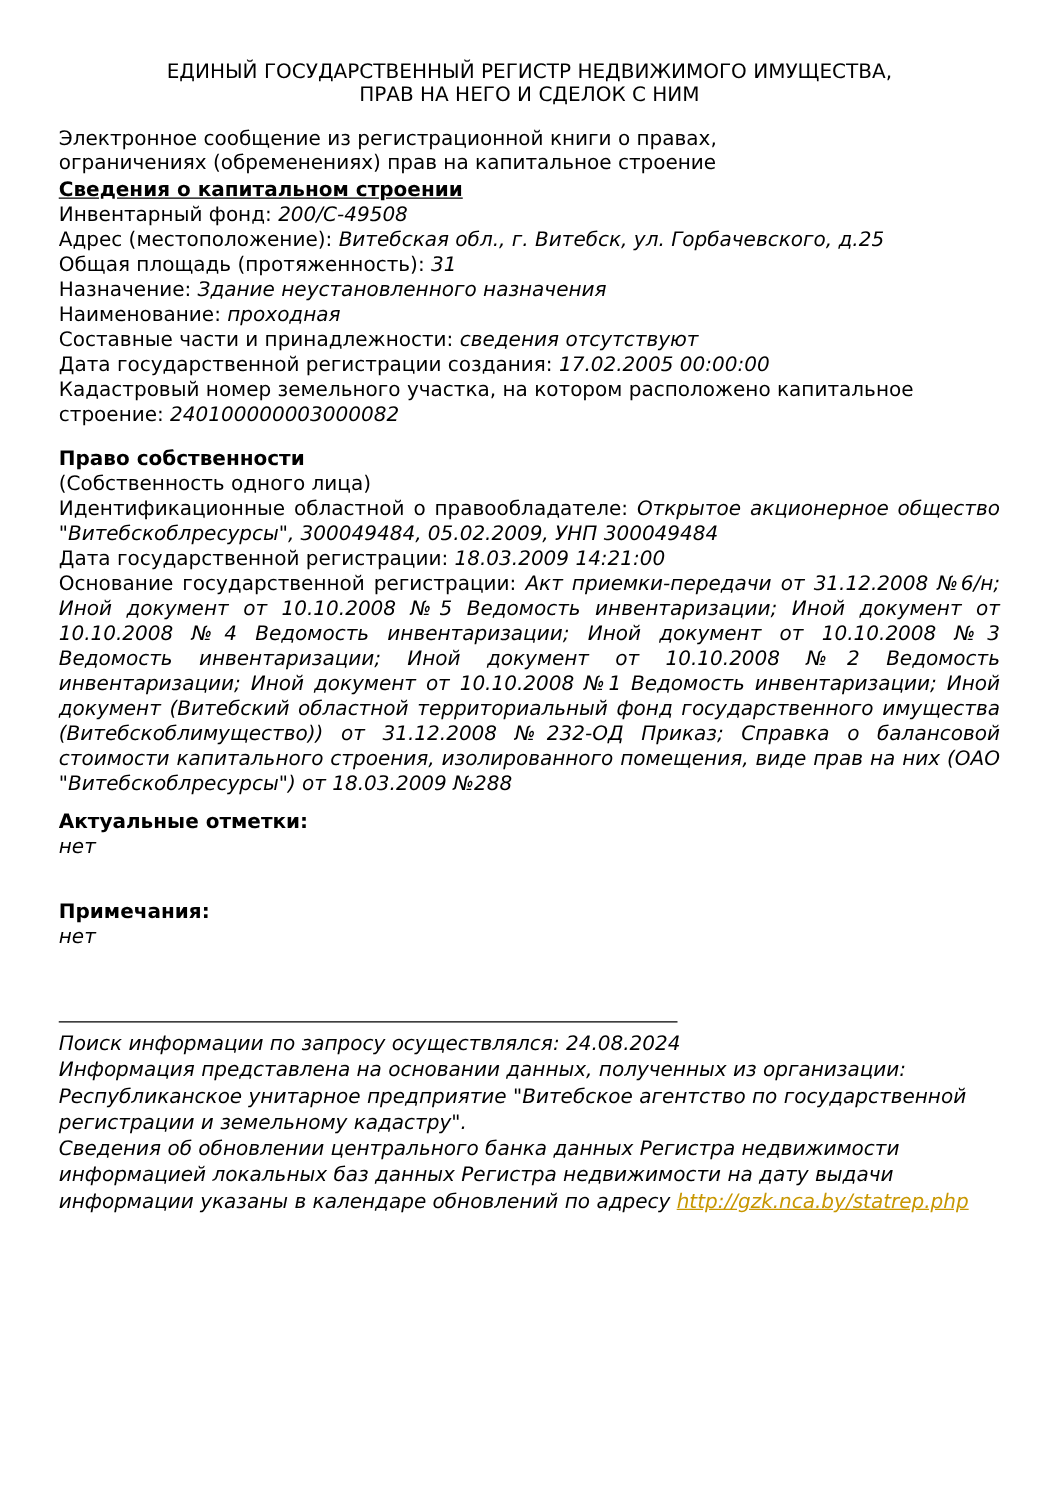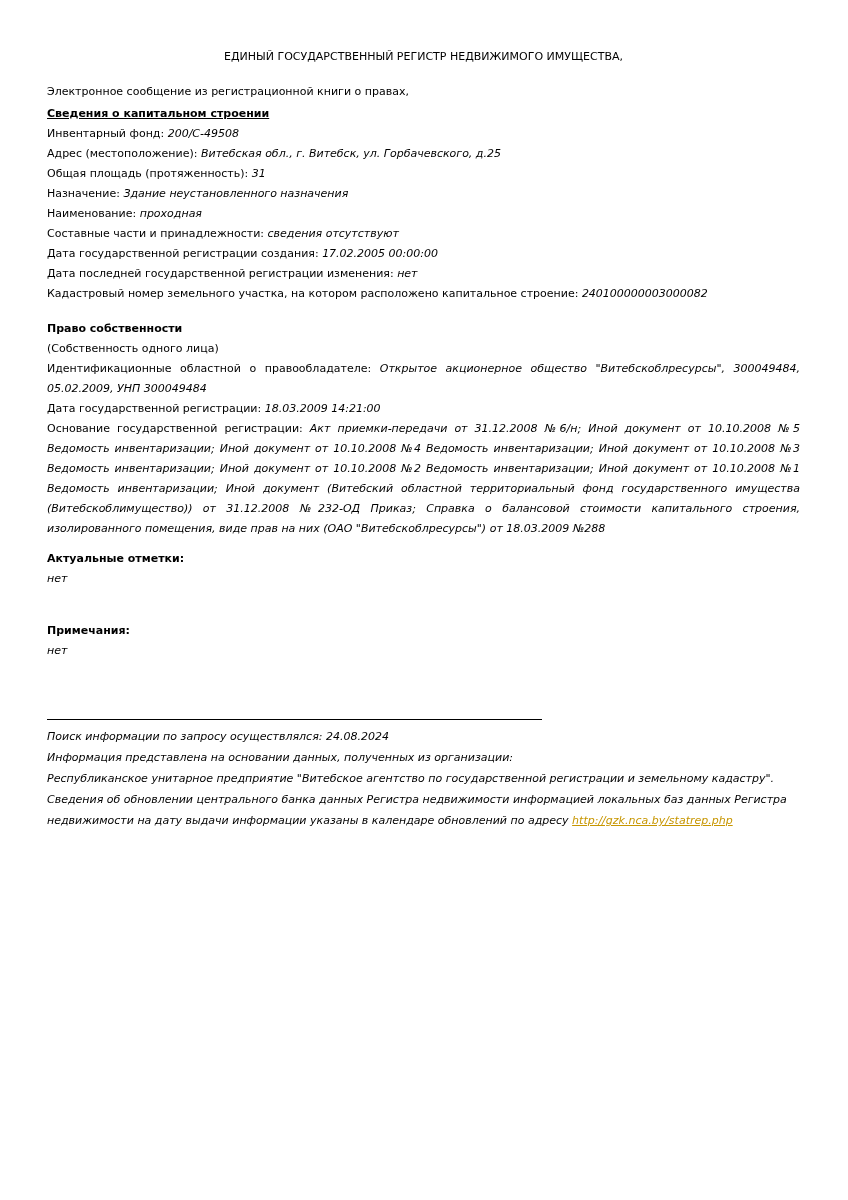--- a/index.html
+++ b/index.html
@@ -3,21 +3,21 @@
 <meta charset="utf-8">
 <style>
   html, body { margin: 0; padding: 0; background: #ffffff; }
   .page {
     position: relative;
     width: 848px;
     height: 1148px;
     background: #ffffff;
     color: #000000;
     font-family: "DejaVu Sans", sans-serif;
-    font-size: 11px;
+    font-size: 16px;
     line-height: 20px;
     box-sizing: border-box;
     padding: 47px 48px 0 47px;
     overflow: hidden;
   }
   p { margin: 0; }
   .doc-title { text-align: center; line-height: 19px; }
   .doc-subtitle { line-height: 19px; margin-top: 16px; }
   .heading { font-weight: bold; }
   .u { text-decoration: underline; }
@@ -41,24 +41,26 @@
     text-decoration: underline;
   }
 </style>
 </head>
 <body>
 
 <div class="page">
 
   <div class="doc-title">
     <div>ЕДИНЫЙ ГОСУДАРСТВЕННЫЙ РЕГИСТР НЕДВИЖИМОГО ИМУЩЕСТВА,</div>
+    <div>ПРАВ НА НЕГО И СДЕЛОК С НИМ</div>
   </div>
 
   <div class="doc-subtitle">
     <div>Электронное сообщение из регистрационной книги о правах,</div>
+    <div>ограничениях (обременениях) прав на капитальное строение</div>
   </div>
 
   <div class="section-building">
     <p class="heading u">Сведения о капитальном строении</p>
     <p class="field">
       <span>Инвентарный фонд:</span>
       <span class="value">200/С-49508</span>
     </p>
     <p class="field">
       <span>Адрес (местоположение):</span>
@@ -76,24 +78,20 @@
       <span>Наименование:</span>
       <span class="value">проходная</span>
     </p>
     <p class="field">
       <span>Составные части и принадлежности:</span>
       <span class="value">сведения отсутствуют</span>
     </p>
     <p class="field">
       <span>Дата государственной регистрации создания:</span>
       <span class="value">17.02.2005 00:00:00</span>
-    </p>
-    <p class="field">
-      <span>Дата последней государственной регистрации изменения:</span>
-      <span class="value">нет</span>
     </p>
     <p class="field">
       <span>Кадастровый номер земельного участка, на котором расположено капитальное строение:</span>
       <span class="value">240100000003000082</span>
     </p>
   </div>
 
   <div class="section-ownership">
     <p class="heading">Право собственности</p>
     <p>(Собственность одного лица)</p>

